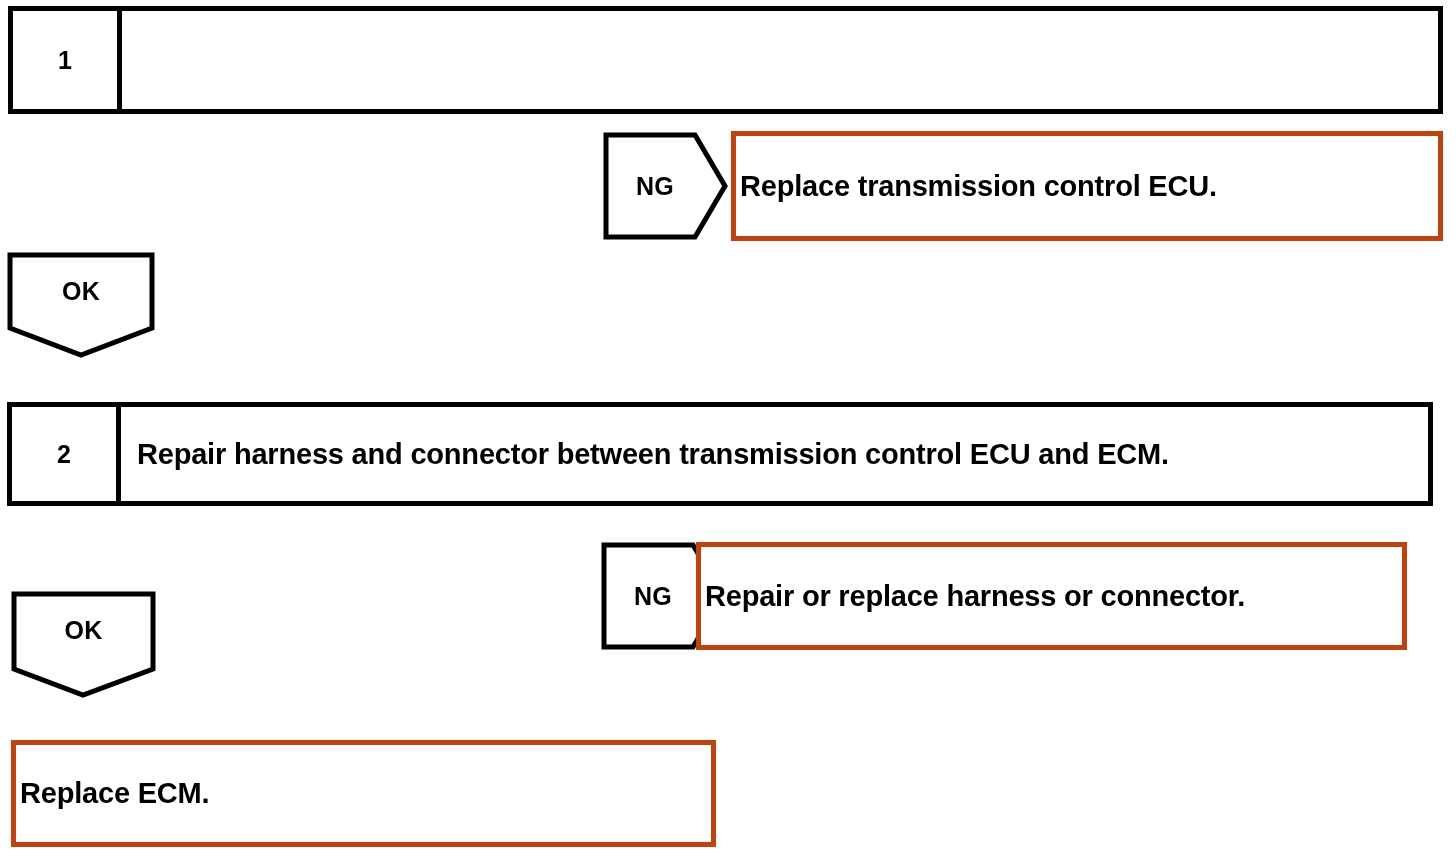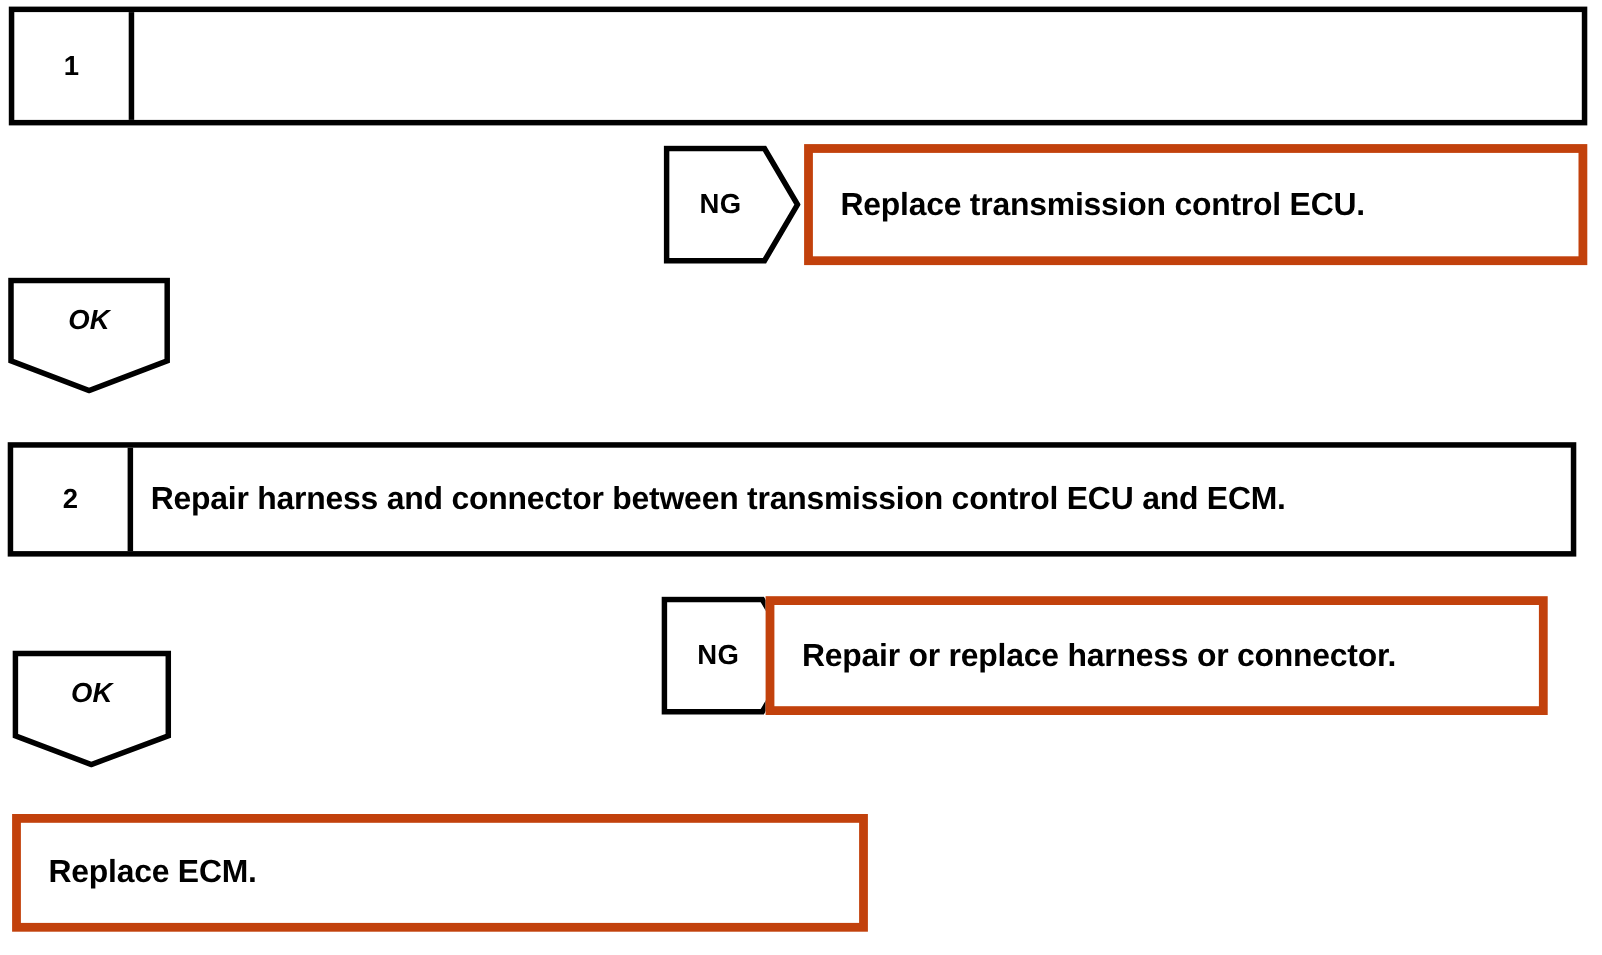--- a/index.html
+++ b/index.html
@@ -47,25 +47,25 @@
     font-weight: bold;
     font-size: 29px;
     letter-spacing: -0.2px;
     white-space: nowrap;
   }
 
   
   .result-box {
     position: absolute;
     box-sizing: border-box;
-    border: 8px solid #c2410c;
+    border: 5px solid #c2410c;
     background: #ffffff;
     display: flex;
     align-items: center;
-    padding-left: 25px;
+    padding-left: 4px;
     font-weight: bold;
     font-size: 29px;
     letter-spacing: -0.2px;
     white-space: nowrap;
   }
 
   
   .ng-tag {
     position: absolute;
     text-align: center;
@@ -83,21 +83,20 @@
     align-items: center;
     justify-content: center;
     font-weight: bold;
     font-size: 25px;
     letter-spacing: 0.3px;
   }
 
   
   .ok-tag {
     position: absolute;
-    font-style: italic;
   }
   .ok-tag svg {
     display: block;
   }
   .ok-tag .tag-label {
     position: absolute;
     left: 0;
     top: 0;
     width: 100%;
     height: 78px;
@@ -148,15 +147,15 @@
 
   <div class="result-box" style="left:696px; top:542px; width:711px; height:108px;">Repair or replace harness or connector.</div>
 
   <div class="ok-tag" style="left:11px; top:591px; width:145px; height:107px;">
     <svg width="145" height="107" viewBox="0 0 145 107">
       <polygon points="3,3 142,3 142,78 72,104 3,78" fill="#ffffff" stroke="#000000" stroke-width="5" stroke-linejoin="miter"></polygon>
     </svg>
     <div class="tag-label">OK</div>
   </div>
 
-  <div class="result-box" style="left:11px; top:740px; width:778px; height:107px;">Replace ECM.</div>
+  <div class="result-box" style="left:11px; top:740px; width:705px; height:107px;">Replace ECM.</div>
 
 </div>
 
 </body></html>

